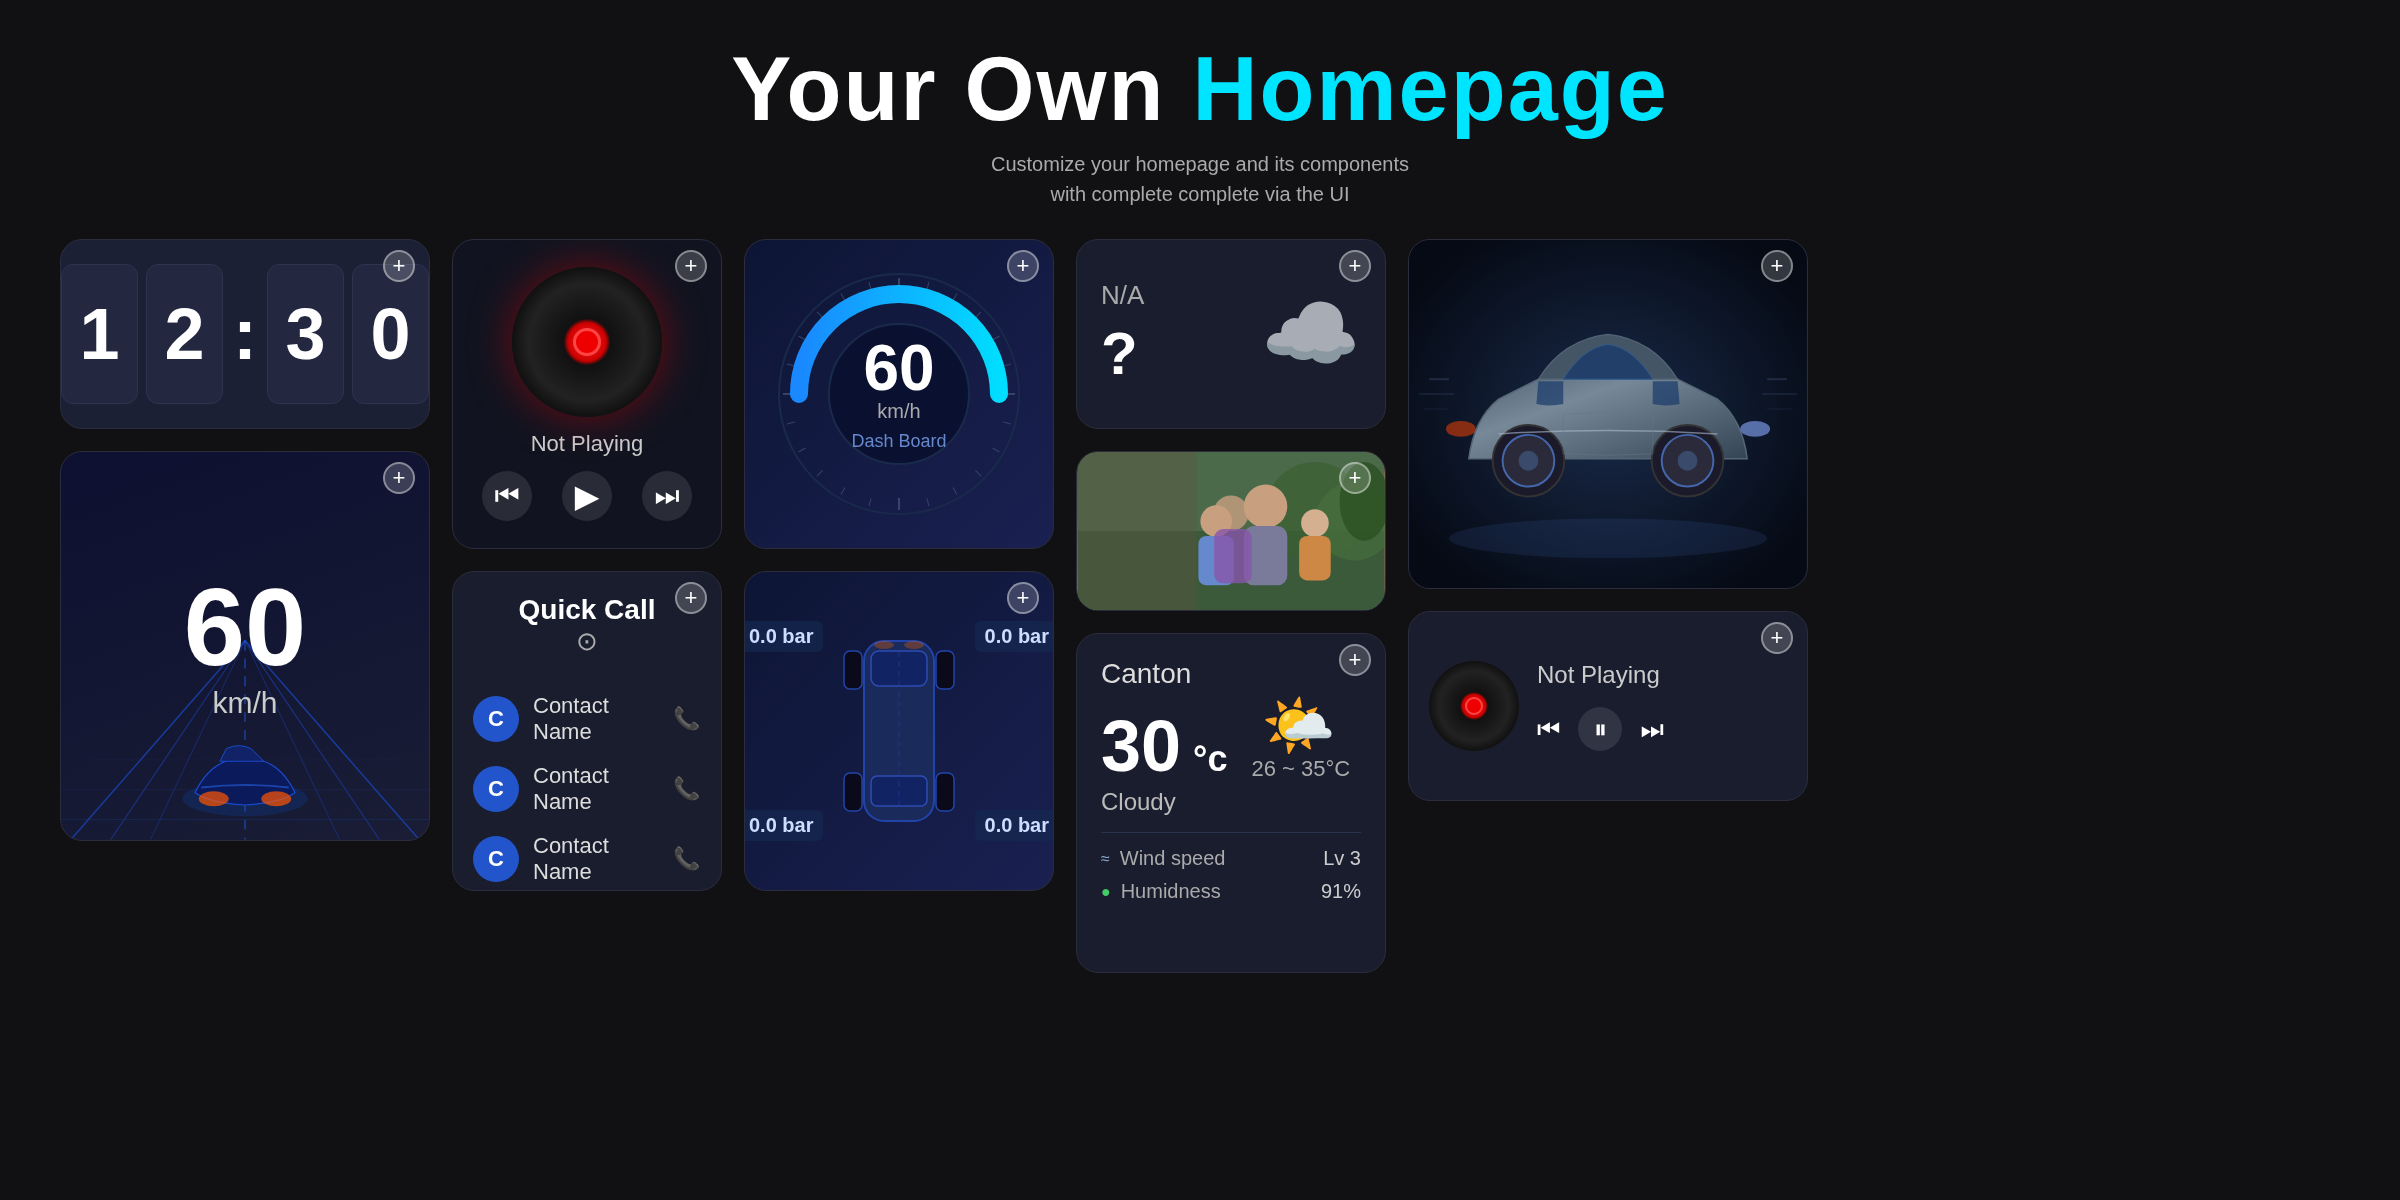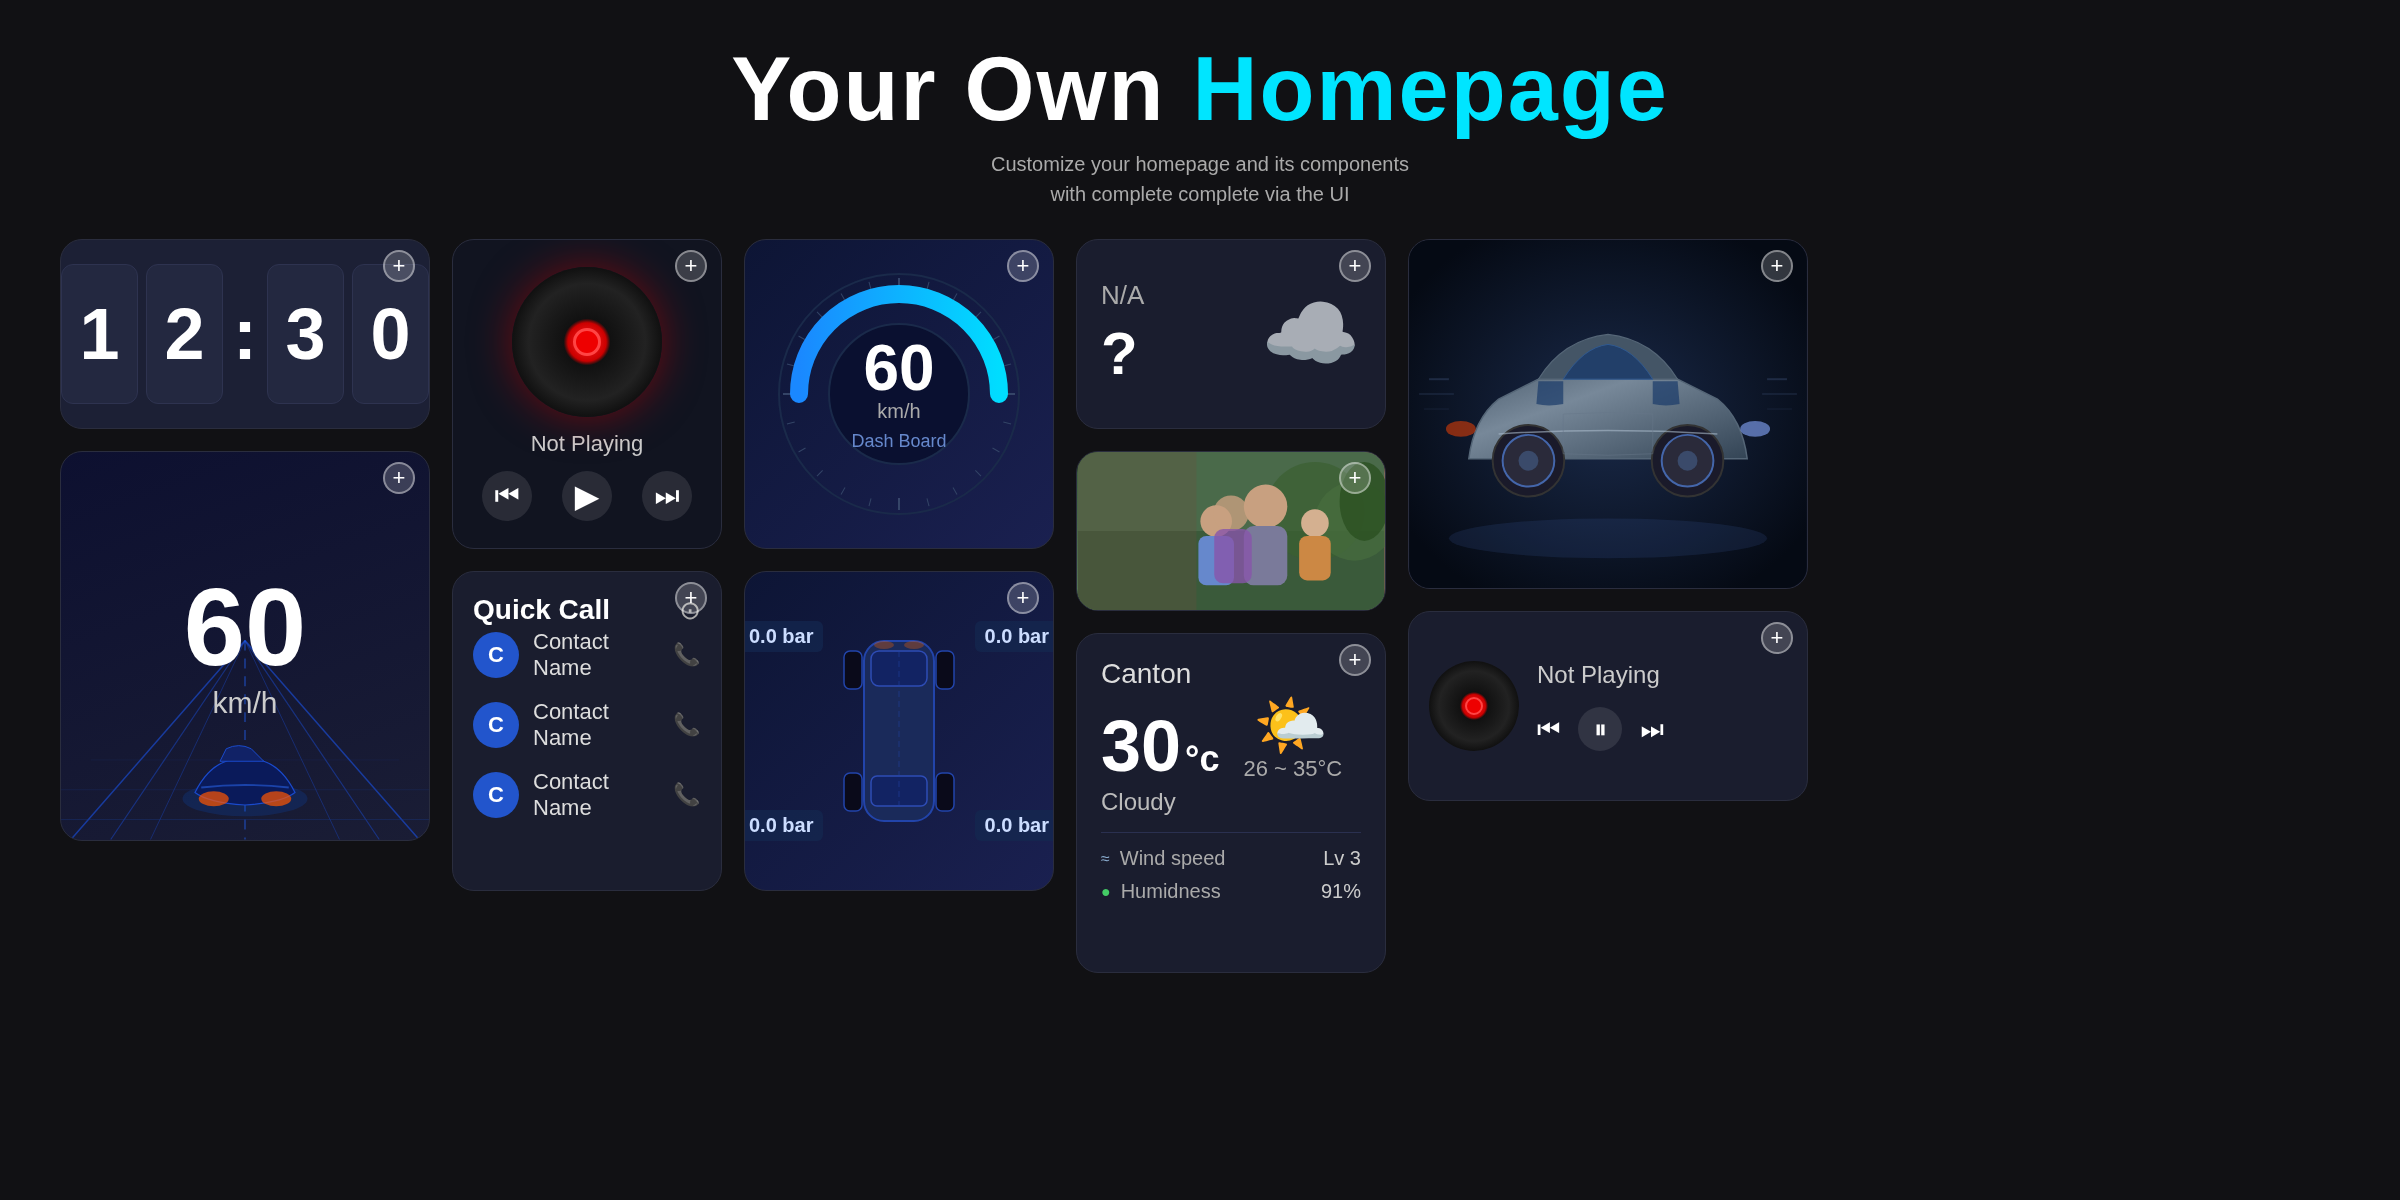--- a/index.html
+++ b/index.html
@@ -186,21 +186,22 @@
     .quick-call-widget {
       width: 270px;
       height: 320px;
       background: #1a1d2e;
       padding: 22px 20px;
     }
     .quick-call-header {
       display: flex;
       justify-content: space-between;
       align-items: center;
-      margin-bottom: 3px;
+      margin-bottom: 36px;
+      flex-direction: column;
     }
     .quick-call-title {
       font-size: 28px;
       font-weight: 600;
       color: #fff;
     }
     .target-icon {
       color: #aaa;
       font-size: 26px;
     }
@@ -724,21 +725,21 @@
           <ellipse cx="290" cy="50" rx="25" ry="40" fill="#2a5020" opacity="0.8"></ellipse>
         </svg>
       </div>
     </div>
 
     <div class="widget weather-canton-widget">
       <div class="plus-btn">+</div>
       <div class="weather-city">Canton</div>
       <div class="weather-main-row">
         <div>
-          <div style="display:flex;align-items:baseline;gap:4px;">
+          <div style="display:flex;align-items:baseline;gap:12px;">
             <span class="weather-temp">30</span>
             <span style="font-size:36px;color:#fff;font-weight:700;">°c</span>
           </div>
         </div>
         <div style="display:flex;flex-direction:column;align-items:center;">
           <div style="font-size:60px;line-height:1;">🌤️</div>
           <div class="weather-range">26 ~ 35°C</div>
         </div>
       </div>
       <div class="weather-desc">Cloudy</div>

